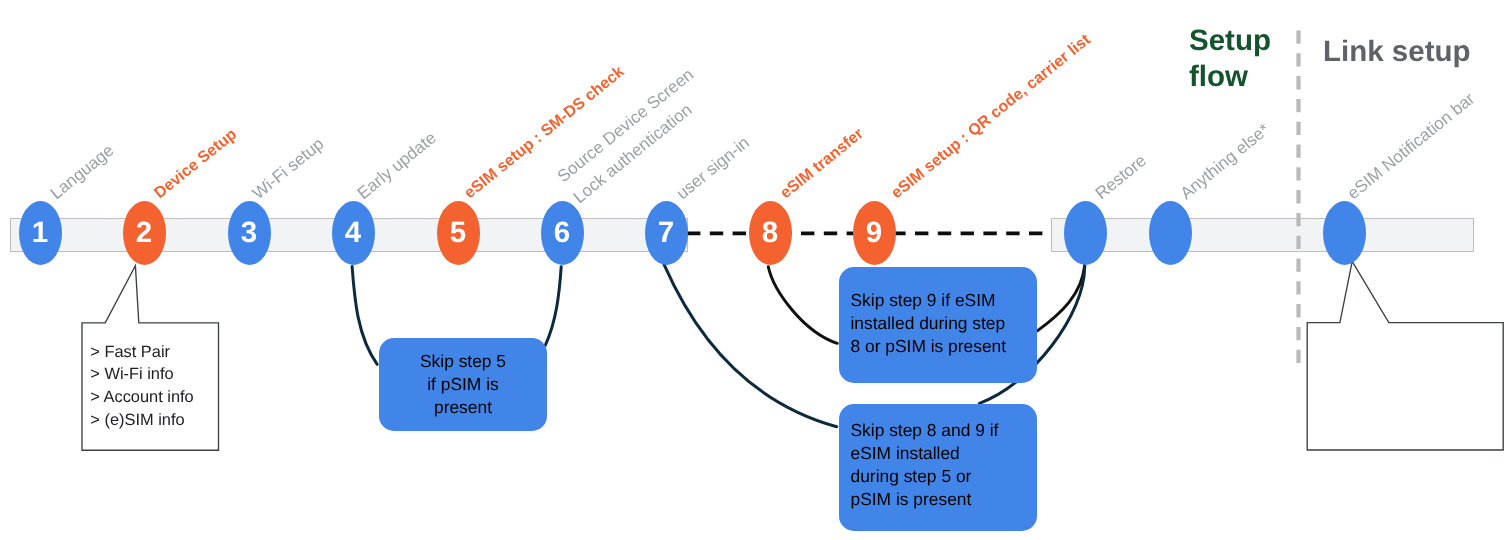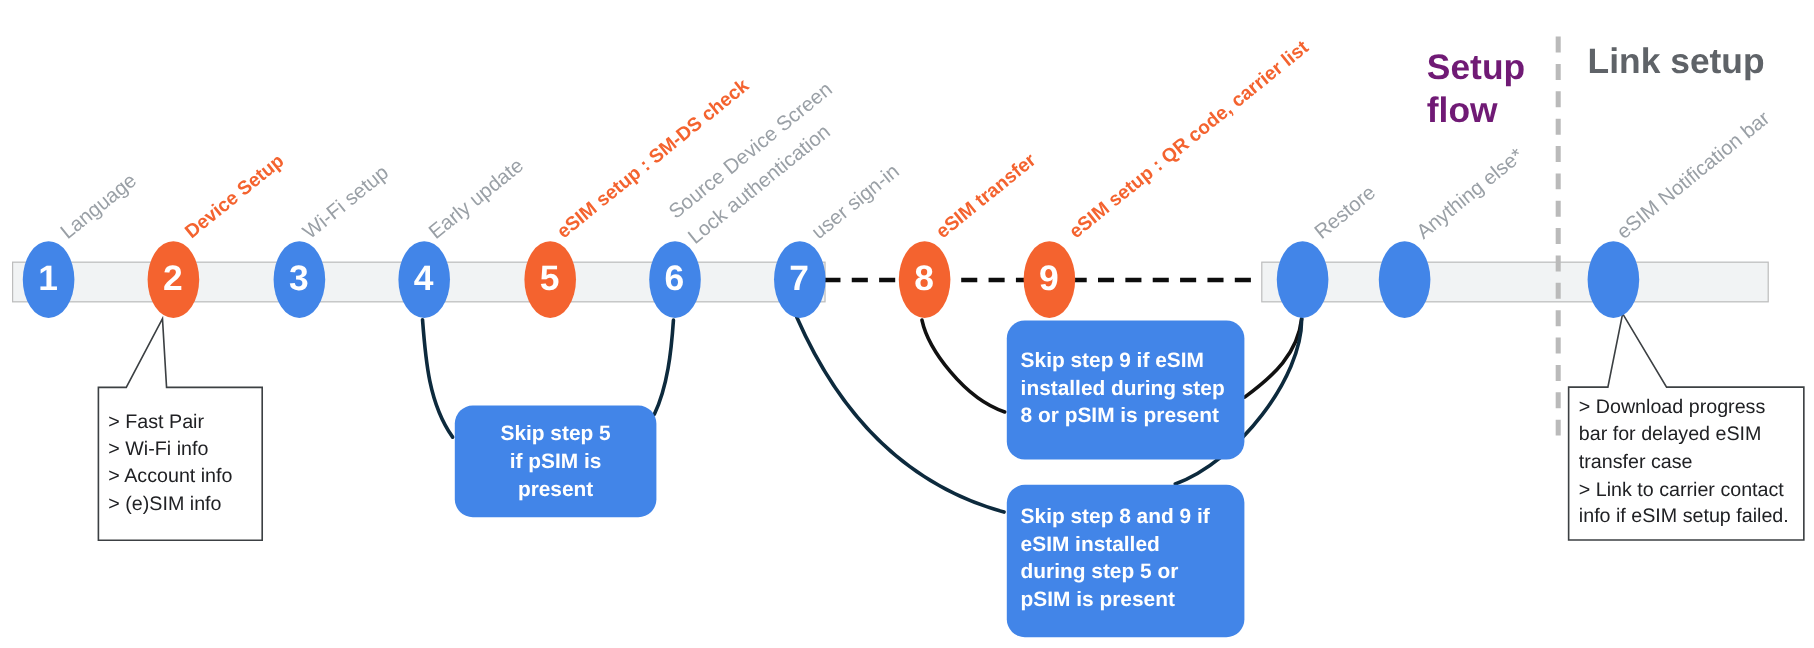--- a/index.html
+++ b/index.html
@@ -8,21 +8,21 @@
        -webkit-font-smoothing:antialiased;text-rendering:geometricPrecision;}
   #stage{position:relative;width:1512px;height:540px;}
   .bar{position:absolute;background:#F1F3F4;border:1px solid #BFC4C7;box-sizing:border-box;}
   .node{position:absolute;border-radius:50%;display:flex;align-items:center;justify-content:center;
         color:#fff;font-weight:700;font-size:29.5px;line-height:1;}
   .lbl{position:absolute;white-space:pre;transform-origin:0 0;line-height:0;}
   .lbl.grey{color:#9AA0A6;font-weight:400;font-size:17px;}
   .lbl.orange{color:#F4632F;font-weight:700;font-size:16px;}
   svg.ov{position:absolute;left:0;top:0;width:1512px;height:540px;overflow:visible;pointer-events:none;}
   #boxlayer{position:absolute;left:0;top:0;width:1512px;height:540px;}
-  .bluebox{position:absolute;background:#4285E8;border-radius:15px;color:#ffffff;font-weight:700;
+  .bluebox{position:absolute;background:#4285E8;border-radius:15px;color:#000000;font-weight:400;
            font-size:17.4px;line-height:23px;box-sizing:border-box;display:flex;align-items:center;}
   .bluebox .txt{width:100%;white-space:pre-line;}
   .callout{position:absolute;background:#fff;border:0;box-sizing:border-box;
            font-size:16.4px;line-height:22.7px;color:#202124;white-space:pre-line;}
   .hdr{position:absolute;color:#5F6368;font-weight:700;font-size:29.5px;line-height:36.2px;white-space:pre;}
 </style>
 </head>
 <body>
 
 <div id="stage">
@@ -55,25 +55,20 @@
     <div class="bluebox" id="bbox-2" style="left: 839px; top: 404px; width: 198px; height: 127px; background: rgb(66, 133, 232); text-align: left; justify-content: flex-start; align-items: flex-start; padding: 15.2px 0px 0px 11.5px;">
       <div class="txt">Skip step 8 and 9 if
 eSIM installed
 during step 5 or
 pSIM is present</div>
     </div>
     <div class="callout" id="cbox-0" style="left: 82px; top: 322.8px; width: 136.5px; height: 127.4px; padding: 17.8px 0px 0px 8.3px;">&gt; Fast Pair
 &gt; Wi-Fi info
 &gt; Account info
 &gt; (e)SIM info</div>
-    <div class="callout" id="cbox-1" style="left: 1307.2px; top: 322.6px; width: 196px; height: 127.4px; padding: 5.9px 0px 0px 8.5px;">&gt; Download progress
-bar for delayed eSIM
-transfer case
-&gt; Link to carrier contact
-info if eSIM setup failed.</div>
   </div>
 
   <svg class="ov" id="tails">
     <path id="tail-0" fill="none" stroke-linejoin="miter" d="M82,450.20000000000005 L82,322.8 L105.2,322.8 L135.4,265.6 L138.8,322.8 L218.5,322.8 L218.5,450.20000000000005 Z" stroke="#3c4043" stroke-width="1.35"></path>
     <path id="tail-1" fill="none" stroke-linejoin="miter" d="M1307.2,450 L1307.2,322.6 L1339.9,322.6 L1352.2,261.4 L1388.8,322.6 L1503.2,322.6 L1503.2,450 Z" stroke="#3c4043" stroke-width="1.35"></path>
   </svg>
 
   <div id="nodelayer">
     <div class="node" id="node-0" style="left: 18.5px; top: 201px; width: 43px; height: 64px; background: rgb(66, 133, 232);">1</div>
     <div class="node" id="node-1" style="left: 122.5px; top: 201px; width: 43px; height: 64px; background: rgb(244, 99, 47);">2</div>
@@ -95,17 +90,17 @@
     <div class="lbl orange" id="lbl-4-0" style="left: 467.2px; top: 195.5px; transform: rotate(-39deg); color: rgb(244, 99, 47);">eSIM setup : SM-DS check</div>
     <div class="lbl grey" id="lbl-5-0" style="left: 559.66px; top: 179.328px; transform: rotate(-39deg); color: rgb(154, 160, 166);">Source Device Screen</div>
     <div class="lbl grey" id="lbl-5-1" style="left: 576.4px; top: 200px; transform: rotate(-39deg); color: rgb(154, 160, 166);">Lock authentication</div>
     <div class="lbl grey" id="lbl-6-0" style="left: 679px; top: 195.5px; transform: rotate(-39deg); color: rgb(154, 160, 166);">user sign-in</div>
     <div class="lbl orange" id="lbl-7-0" style="left: 783px; top: 195.5px; transform: rotate(-39deg); color: rgb(244, 99, 47);">eSIM transfer</div>
     <div class="lbl orange" id="lbl-8-0" style="left: 894.4px; top: 195.5px; transform: rotate(-39deg); color: rgb(244, 99, 47);">eSIM setup : QR code, carrier list</div>
     <div class="lbl grey" id="lbl-9-0" style="left: 1098px; top: 195.5px; transform: rotate(-39deg); color: rgb(154, 160, 166);">Restore</div>
     <div class="lbl grey" id="lbl-10-0" style="left: 1183px; top: 195.5px; transform: rotate(-39deg); color: rgb(154, 160, 166);">Anything else*</div>
     <div class="lbl grey" id="lbl-11-0" style="left: 1350.4px; top: 195.5px; transform: rotate(-39deg); color: rgb(154, 160, 166);">eSIM Notification bar</div>
 
-    <div class="hdr" id="hdr-0" style="left: 1189px; top: 39px; color: #701a75;">Setup
+    <div class="hdr" id="hdr-0" style="left: 1189px; top: 23px; color: #14532d;">Setup
 flow</div>
     <div class="hdr" id="hdr-1" style="left: 1323px; top: 33.5px; color: rgb(95, 99, 104);">Link setup</div>
   </div>
 </div>
 
 </body></html>

